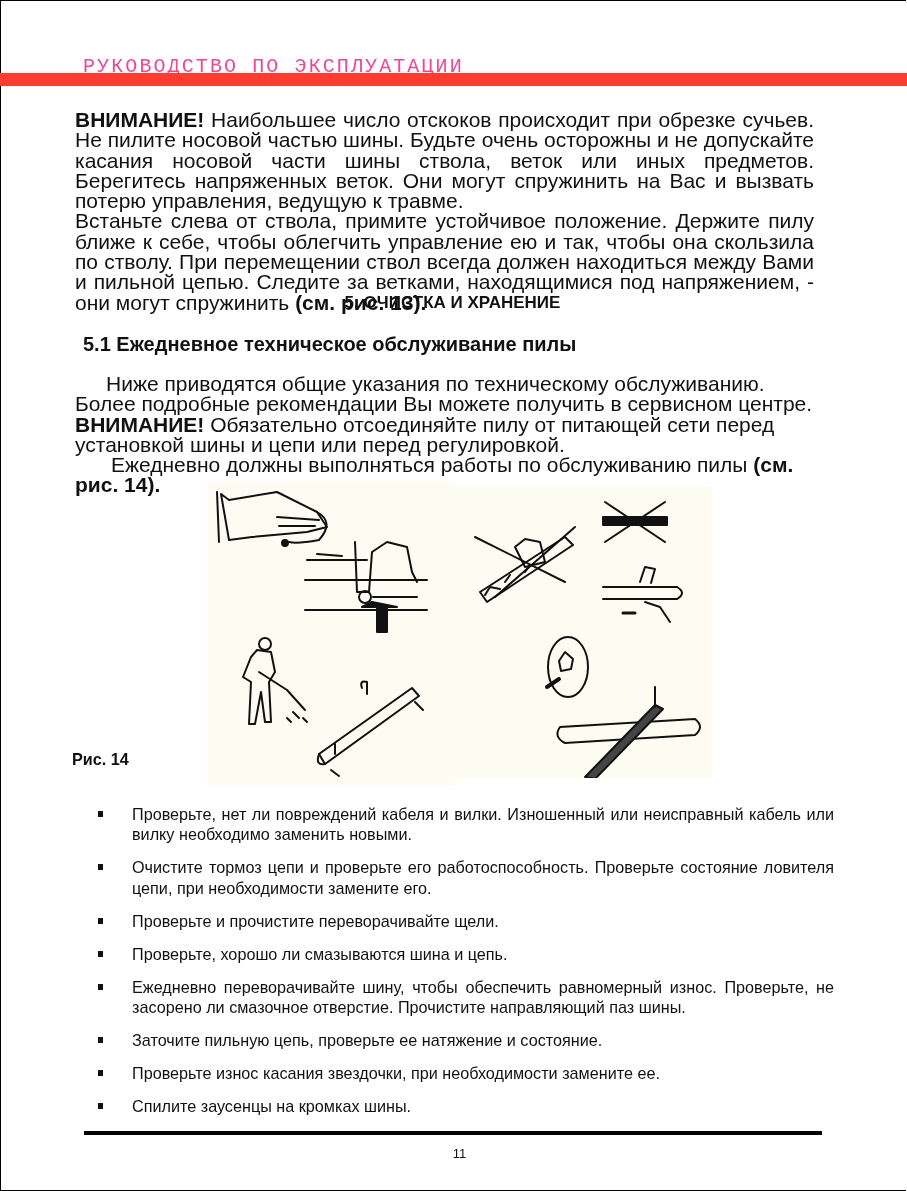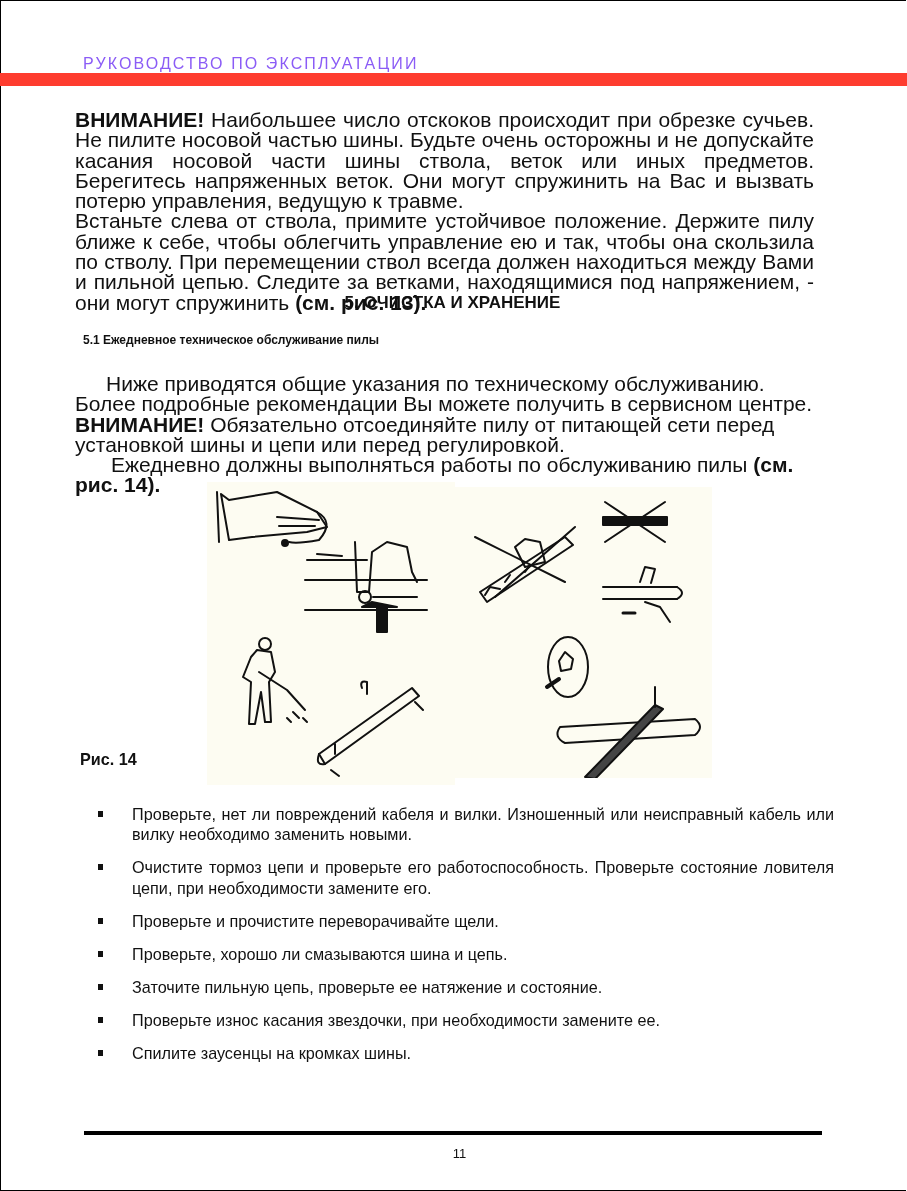--- a/index.html
+++ b/index.html
@@ -1,31 +1,31 @@
 <!DOCTYPE html>
 <html><head>
 <meta charset="utf-8">
 <style>
   html, body { margin:0; padding:0; background:#ffffff; }
   body { width:907px; height:1191px; position:relative; overflow:hidden;
          font-family:"Liberation Sans", sans-serif; color:#111; }
   .page-border { position:absolute; left:0; top:0; width:905px; height:1189px;
                  border-left:1px solid #000; border-top:1px solid #000; border-bottom:1px solid #000; }
-  .running-header { position:absolute; left:83px; top:55px; font-size:16px; letter-spacing:2.1px; color:#8b5cf6; }
+  .running-header { position:absolute; left:83px; top:55px; font-size:20px; letter-spacing:2.1px; color:#ec4899;font-family:Liberation Mono, monospace; }
   .red-bar { position:absolute; left:0; top:73px; width:907px; height:13px; background:#fe3c2f; }
   .text { position:absolute; left:75px; width:739px; font-size:21px; line-height:20.3px; }
   .justify { text-align:justify; text-align-last:left; }
   b { font-weight:bold; }
   .p1 { top:110px; }
   .section-title { position:absolute; left:83px; width:739px; top:293px; text-align:center; font-weight:bold; font-size:17px; }
-  .subsection-title { position:absolute; left:83px; top:333px; font-weight:bold; font-size:12px; }
+  .subsection-title { position:absolute; left:83px; top:333px; font-weight:bold; font-size:20px; }
   .p3 { top:374px; }
   .indent { display:inline-block; width:31px; }
   .indent2 { display:inline-block; width:36px; }
-  .fig-caption { position:absolute; left:80px; top:750px; font-weight:bold; font-size:16.2px; }
+  .fig-caption { position:absolute; left:72px; top:750px; font-weight:bold; font-size:16.2px; }
   .figure { position:absolute; background:#fdfcf2; }
   .fig-left { left:207px; top:482px; width:248px; height:303px; }
   .fig-right { left:455px; top:487px; width:257px; height:291px; }
   .figure svg { width:100%; height:100%; display:block; }
   .bullets { position:absolute; left:83px; top:792px; width:739px; margin:12px; padding:0; list-style:none; }
   .bullets li { position:relative; padding-left:37px; font-size:16.2px; line-height:20.3px; margin-bottom:12.7px; text-align:justify; text-align-last:left; }
   .bullets li .bullet { position:absolute; left:3px; top:7px; width:5px; height:6px; background:#111; }
   .footer-rule { position:absolute; left:84px; top:1131px; width:738px; height:4px; background:#000; }
   .page-number { position:absolute; left:6px; width:907px; top:1146px; text-align:center; font-size:13px; }
 </style>
@@ -114,20 +114,20 @@
   </svg>
 </div>
 
 <div class="fig-caption">Рис. 14</div>
 
 <ul class="bullets">
   <li><span class="bullet"></span><span>Проверьте, нет ли повреждений кабеля и вилки. Изношенный или неисправный кабель или вилку необходимо заменить новыми.</span></li>
   <li><span class="bullet"></span><span>Очистите тормоз цепи и проверьте его работоспособность. Проверьте состояние ловителя цепи, при необходимости замените его.</span></li>
   <li><span class="bullet"></span><span>Проверьте и прочистите переворачивайте щели.</span></li>
   <li><span class="bullet"></span><span>Проверьте, хорошо ли смазываются шина и цепь.</span></li>
-  <li><span class="bullet"></span></li>
+  <li><span class="bullet"></span><span>Ежедневно переворачивайте шину, чтобы обеспечить равномерный износ. Проверьте, не засорено ли смазочное отверстие. Прочистите направляющий паз шины.</span></li>
   <li><span class="bullet"></span><span>Заточите пильную цепь, проверьте ее натяжение и состояние.</span></li>
   <li><span class="bullet"></span><span>Проверьте износ касания звездочки, при необходимости замените ее.</span></li>
   <li><span class="bullet"></span><span>Спилите заусенцы на кромках шины.</span></li>
 </ul>
 
 <div class="footer-rule"></div>
 <div class="page-number">11</div>
 
 </body></html>

